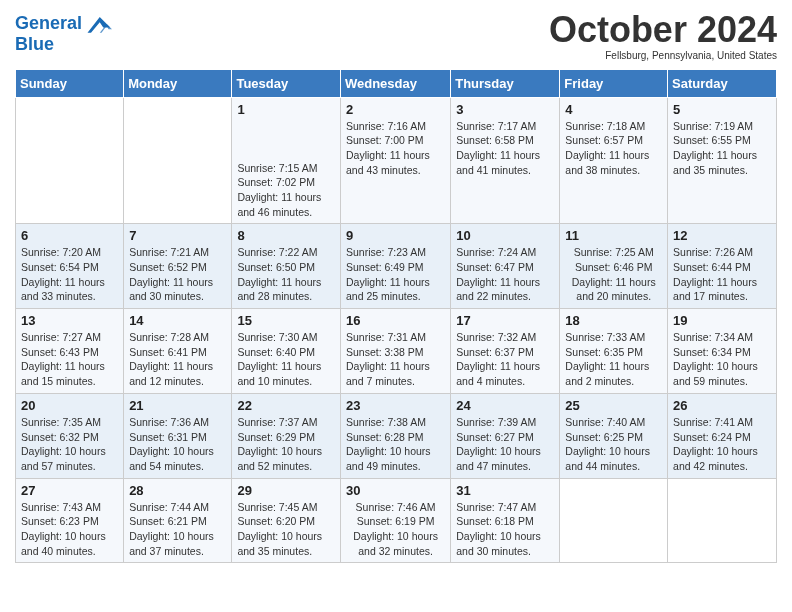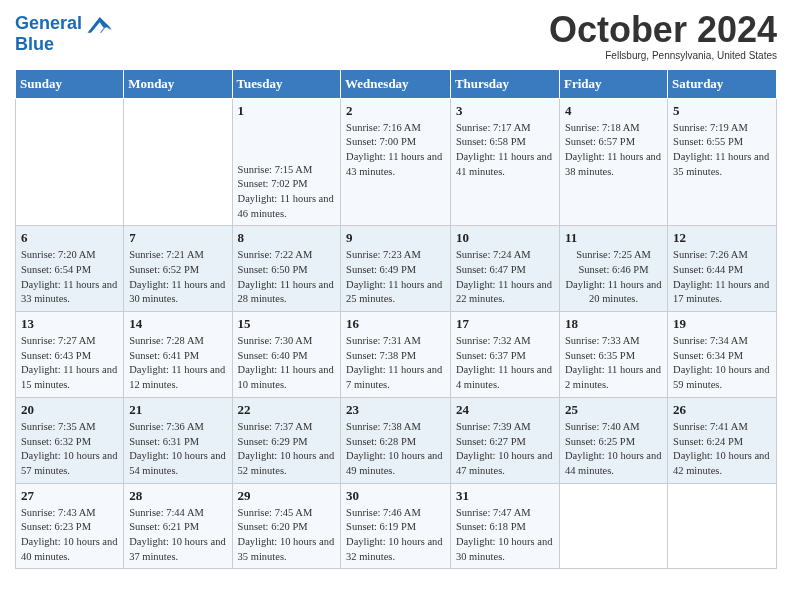--- a/index.html
+++ b/index.html
@@ -50,21 +50,20 @@
       line-height: 1.1;
     }
     .location {
       font-size: 10px;
       color: #333;
     }
     table {
       width: 100%;
       border-collapse: collapse;
       font-size: 11px;
-      font-family: Liberation Serif, serif;
     }
     thead th {
       background: #3a7abf;
       color: #fff;
       font-size: 13px;
       font-weight: bold;
       padding: 6px 4px;
       text-align: left;
       border: 1px solid #fff;
     }
@@ -230,21 +229,21 @@
           </td>
           <td>
             <span class="day-num">15</span>
             <div class="day-info" style="white-space: pre-line;">Sunrise: 7:30 AM
 Sunset: 6:40 PM
 Daylight: 11 hours and 10 minutes.</div>
           </td>
           <td>
             <span class="day-num">16</span>
             <div class="day-info" style="white-space: pre-line;">Sunrise: 7:31 AM
-Sunset: 7:38 PM
+Sunset: 3:38 PM
 Daylight: 11 hours and 7 minutes.</div>
           </td>
           <td>
             <span class="day-num">17</span>
             <div class="day-info" style="white-space: pre-line;">Sunrise: 7:32 AM
 Sunset: 6:37 PM
 Daylight: 11 hours and 4 minutes.</div>
           </td>
           <td>
             <span class="day-num">18</span>
@@ -317,21 +316,21 @@
 Daylight: 10 hours and 37 minutes.</div>
           </td>
           <td>
             <span class="day-num">29</span>
             <div class="day-info" style="white-space: pre-line;">Sunrise: 7:45 AM
 Sunset: 6:20 PM
 Daylight: 10 hours and 35 minutes.</div>
           </td>
           <td>
             <span class="day-num">30</span>
-            <div class="day-info" style="white-space: pre-line;">Sunrise: 7:46 AM
+            <div class="day-info" style="white-space: pre-line; text-align: center;">Sunrise: 7:46 AM
 Sunset: 6:19 PM
 Daylight: 10 hours and 32 minutes.</div>
           </td>
           <td>
             <span class="day-num">31</span>
             <div class="day-info" style="white-space: pre-line;">Sunrise: 7:47 AM
 Sunset: 6:18 PM
 Daylight: 10 hours and 30 minutes.</div>
           </td>
           <td class="empty-cell"></td>

